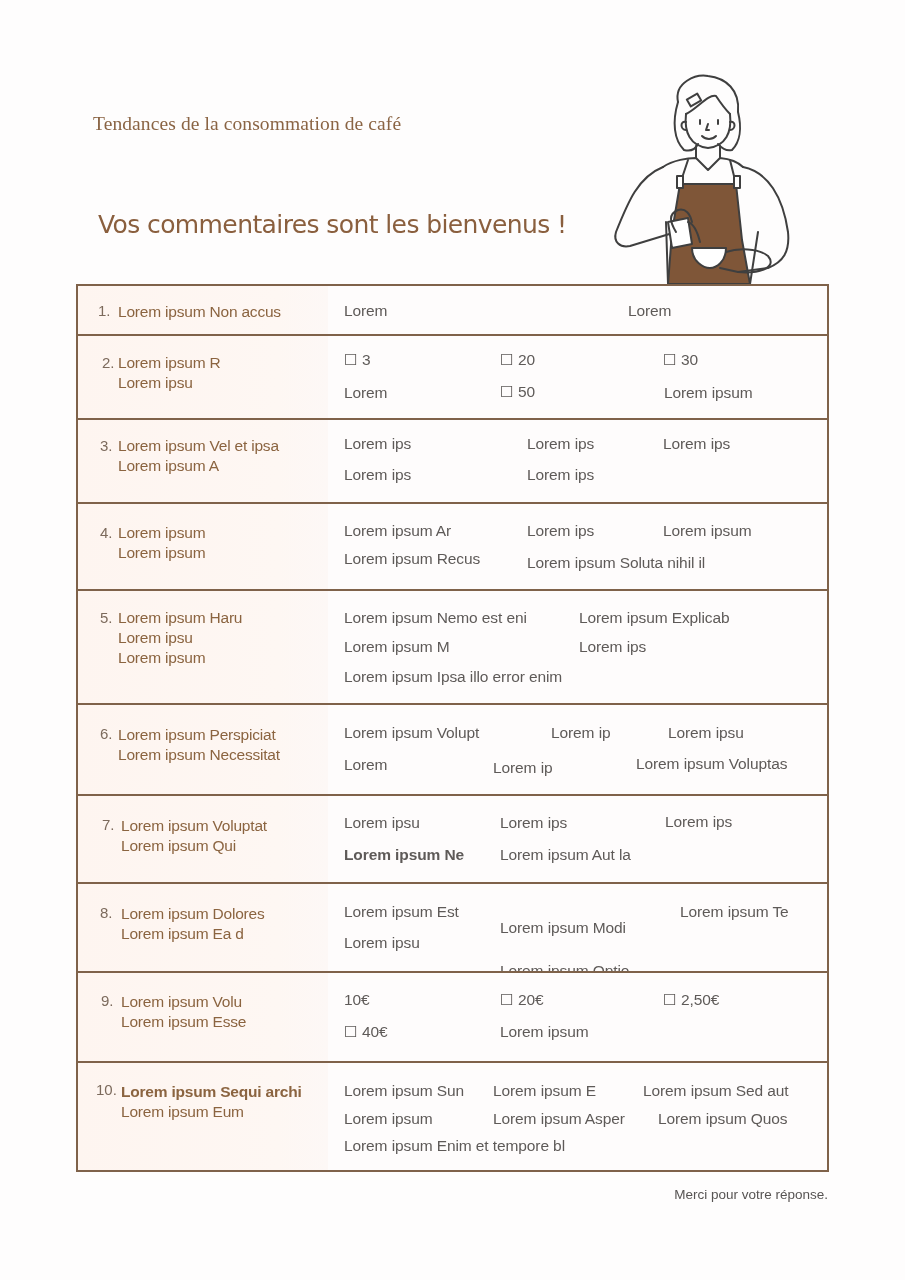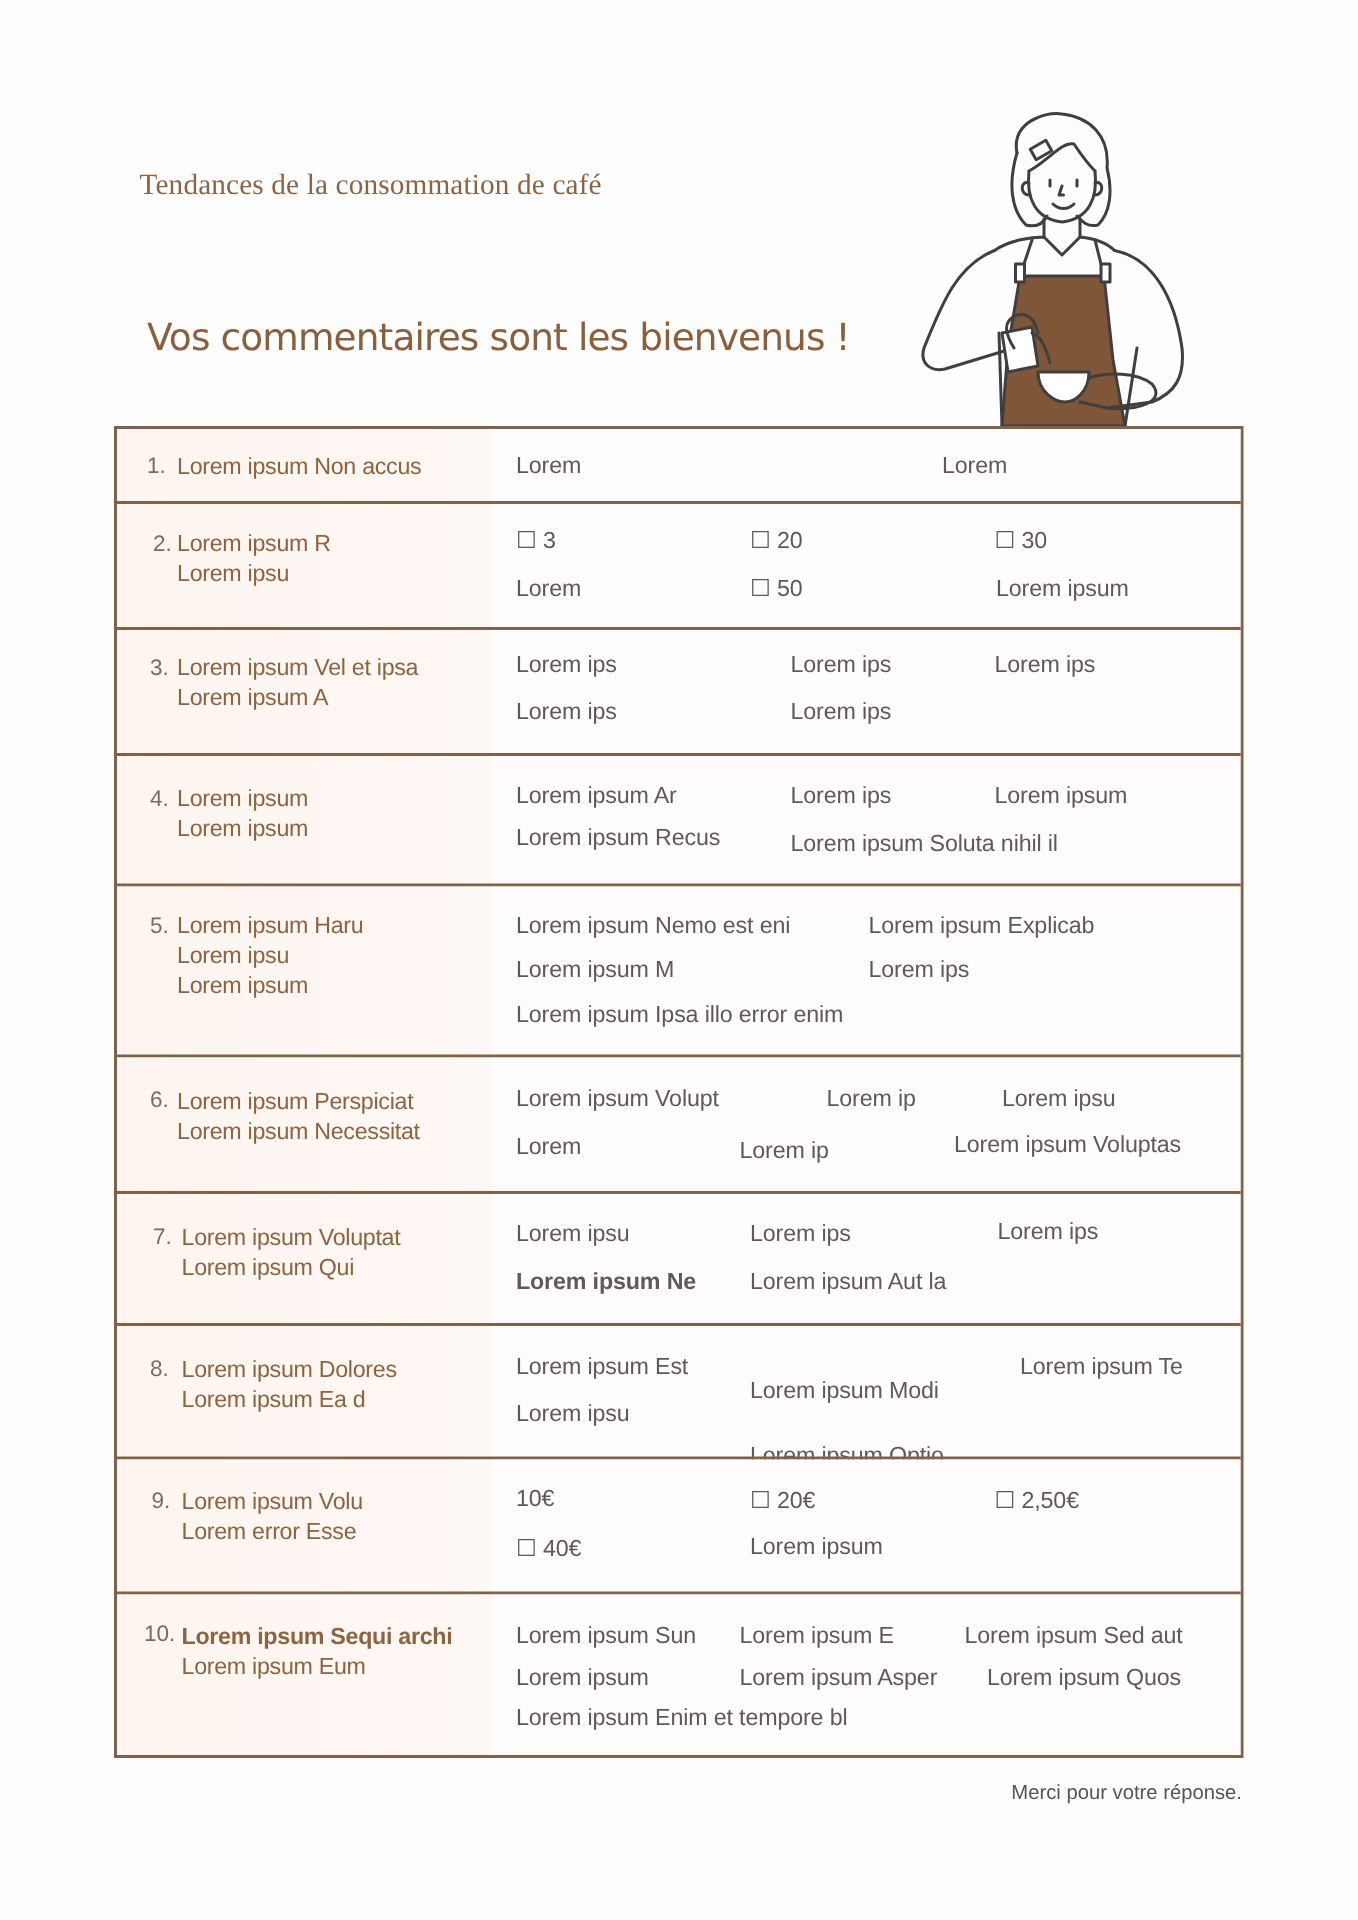--- a/index.html
+++ b/index.html
@@ -184,21 +184,21 @@
     <span class="opt" style="left:602px;top:19px;">Lorem ipsum Te</span>
     <span class="opt" style="left:266px;top:50px;">Lorem ipsu</span>
     <span class="opt" style="left:422px;top:50px;margin-top:28px;">Lorem ipsum Optio</span>
   </div>
 
   <div class="row" style="top:685px;height:90px;">
     <div class="left"></div>
       <div class="right"></div>
     <span class="qnum" style="left:23px;top:19px;">9.</span>
     <span class="qline" style="left:43px;top:20px;">Lorem ipsum Volu</span>
-    <span class="qline" style="left:43px;top:40px;">Lorem error Esse</span>
+    <span class="qline" style="left:43px;top:40px;">Lorem ipsum Esse</span>
     <span class="opt" style="left:266px;top:18px;">10€</span>
     <span class="opt" style="left:422px;top:18px;">☐ 20€</span>
     <span class="opt" style="left:585px;top:18px;">☐ 2,50€</span>
     <span class="opt" style="left:266px;top:50px;">☐ 40€</span>
     <span class="opt" style="left:422px;top:50px;">Lorem ipsum</span>
   </div>
 
   <div class="row" style="top:775px;height:109px;">
     <div class="left"></div>
       <div class="right"></div>

